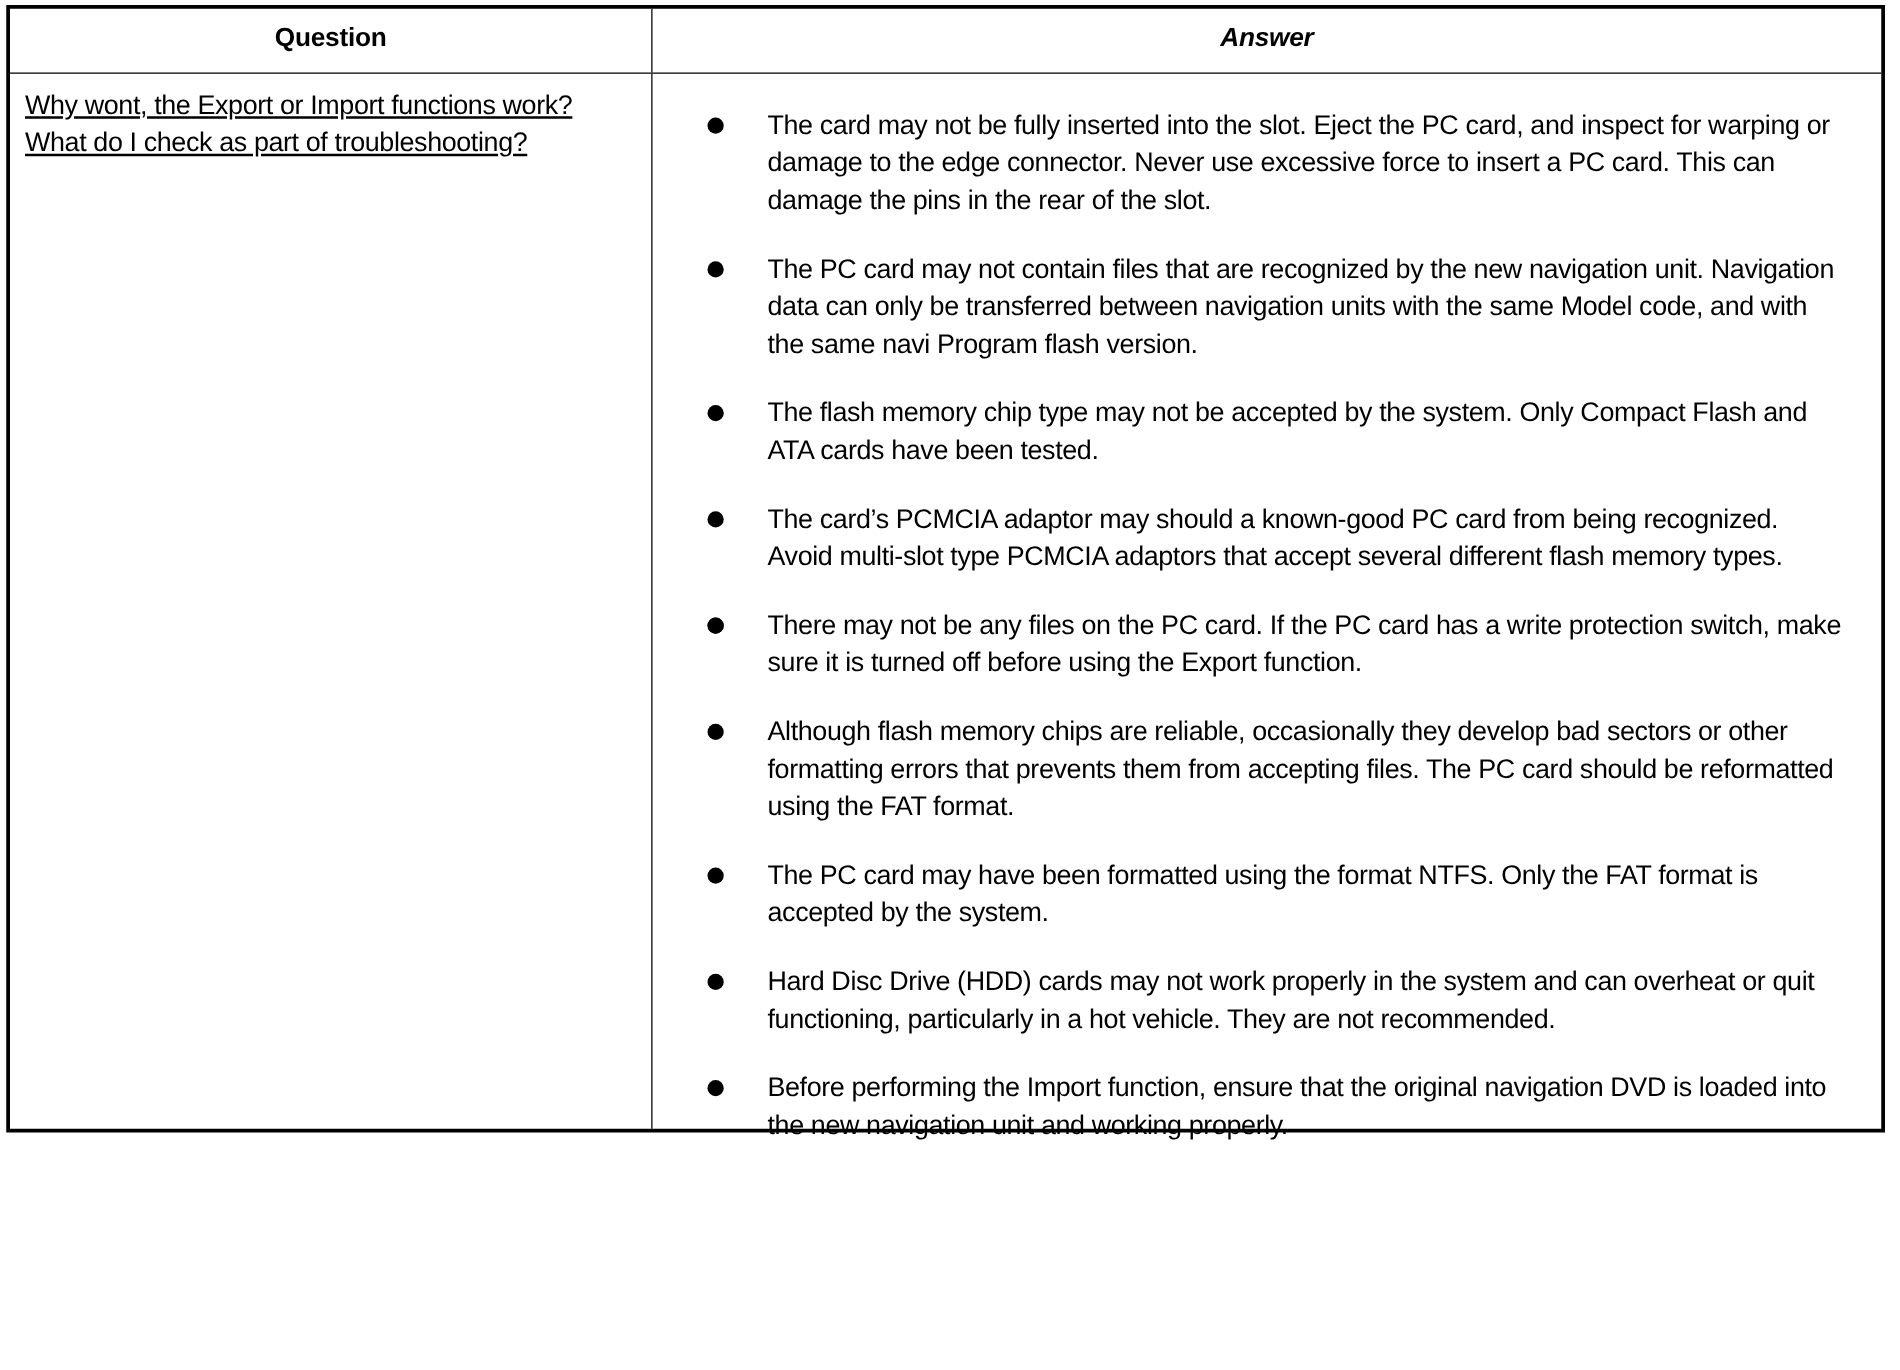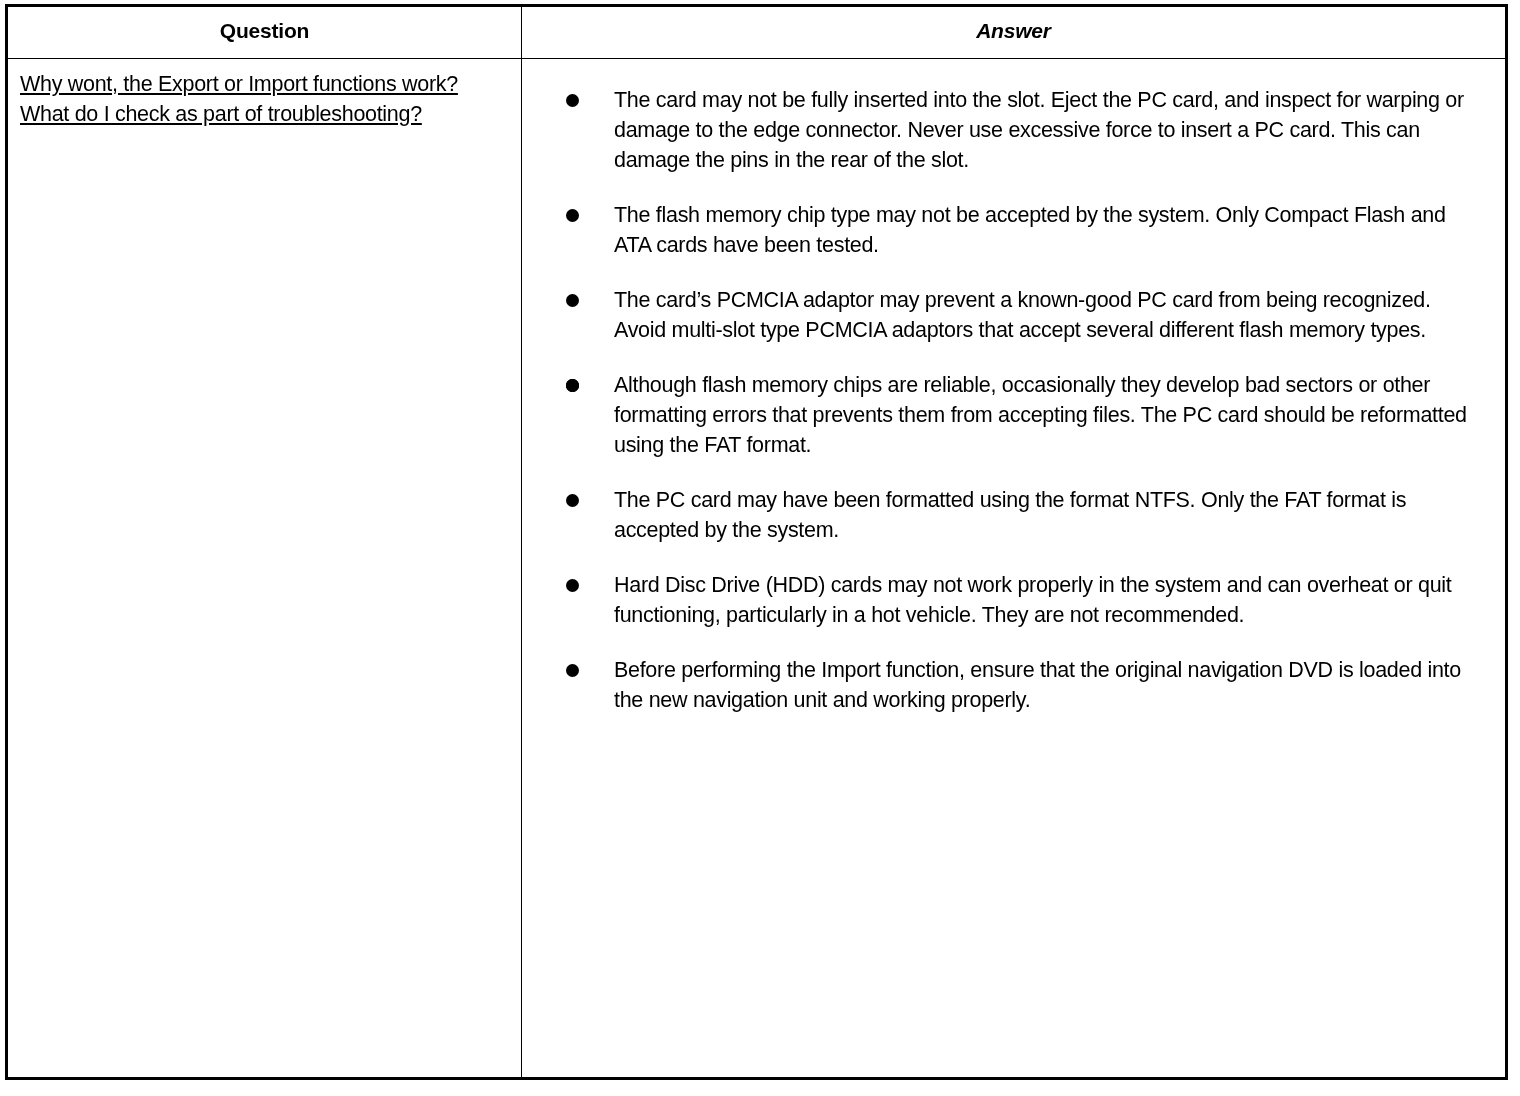--- a/index.html
+++ b/index.html
@@ -12,21 +12,21 @@
     }
     body {
       font-family: "Liberation Sans", sans-serif;
       color: #000000;
     }
     .qa-table {
       position: absolute;
       left: 5px;
       top: 4px;
       width: 1503px;
-      height: 1076px;
+      height: 902px;
       border: 3px solid #000;
       box-sizing: border-box;
       border-collapse: collapse;
     }
     .header-row {
       position: absolute;
       left: 0;
       top: 0;
       width: 100%;
       height: 52px;
@@ -104,31 +104,36 @@
   <div class="body-row">
     <div class="question-cell">Why wont, the Export or Import functions work? What do I check as part of troubleshooting?</div>
     <div class="answer-cell">
       <ul class="answer-list">
         <li class="answer-item">
           <span class="bullet"></span>
           <span>The card may not be fully inserted into the slot. Eject the PC card, and inspect for warping or damage to the edge connector. Never use excessive force to insert a PC card. This can damage the pins in the rear of the slot.</span>
         </li>
         <li class="answer-item">
           <span class="bullet"></span>
+          <span>The PC card may not contain files that are recognized by the new navigation unit. Navigation data can only be transferred between navigation units with the same Model code, and with the same navi Program flash version.</span>
+        </li>
+        <li class="answer-item">
+          <span class="bullet"></span>
           <span>The flash memory chip type may not be accepted by the system. Only Compact Flash and ATA cards have been tested.</span>
         </li>
         <li class="answer-item">
           <span class="bullet"></span>
-          <span>The card’s PCMCIA adaptor may prevent a known-good PC card from being recognized. Avoid multi-slot type PCMCIA adaptors that accept several different flash memory types.</span>
+          <span>The card’s PCMCIA adaptor may should a known-good PC card from being recognized. Avoid multi-slot type PCMCIA adaptors that accept several different flash memory types.</span>
         </li>
         <li class="answer-item">
           <span class="bullet"></span>
         </li>
         <li class="answer-item">
           <span class="bullet"></span>
+          <span>There may not be any files on the PC card. If the PC card has a write protection switch, make sure it is turned off before using the Export function.</span>
         </li>
         <li class="answer-item">
           <span class="bullet"></span>
           <span>Although flash memory chips are reliable, occasionally they develop bad sectors or other formatting errors that prevents them from accepting files. The PC card should be reformatted using the FAT format.</span>
         </li>
         <li class="answer-item">
           <span class="bullet"></span>
           <span>The PC card may have been formatted using the format NTFS. Only the FAT format is accepted by the system.</span>
         </li>
         <li class="answer-item">

